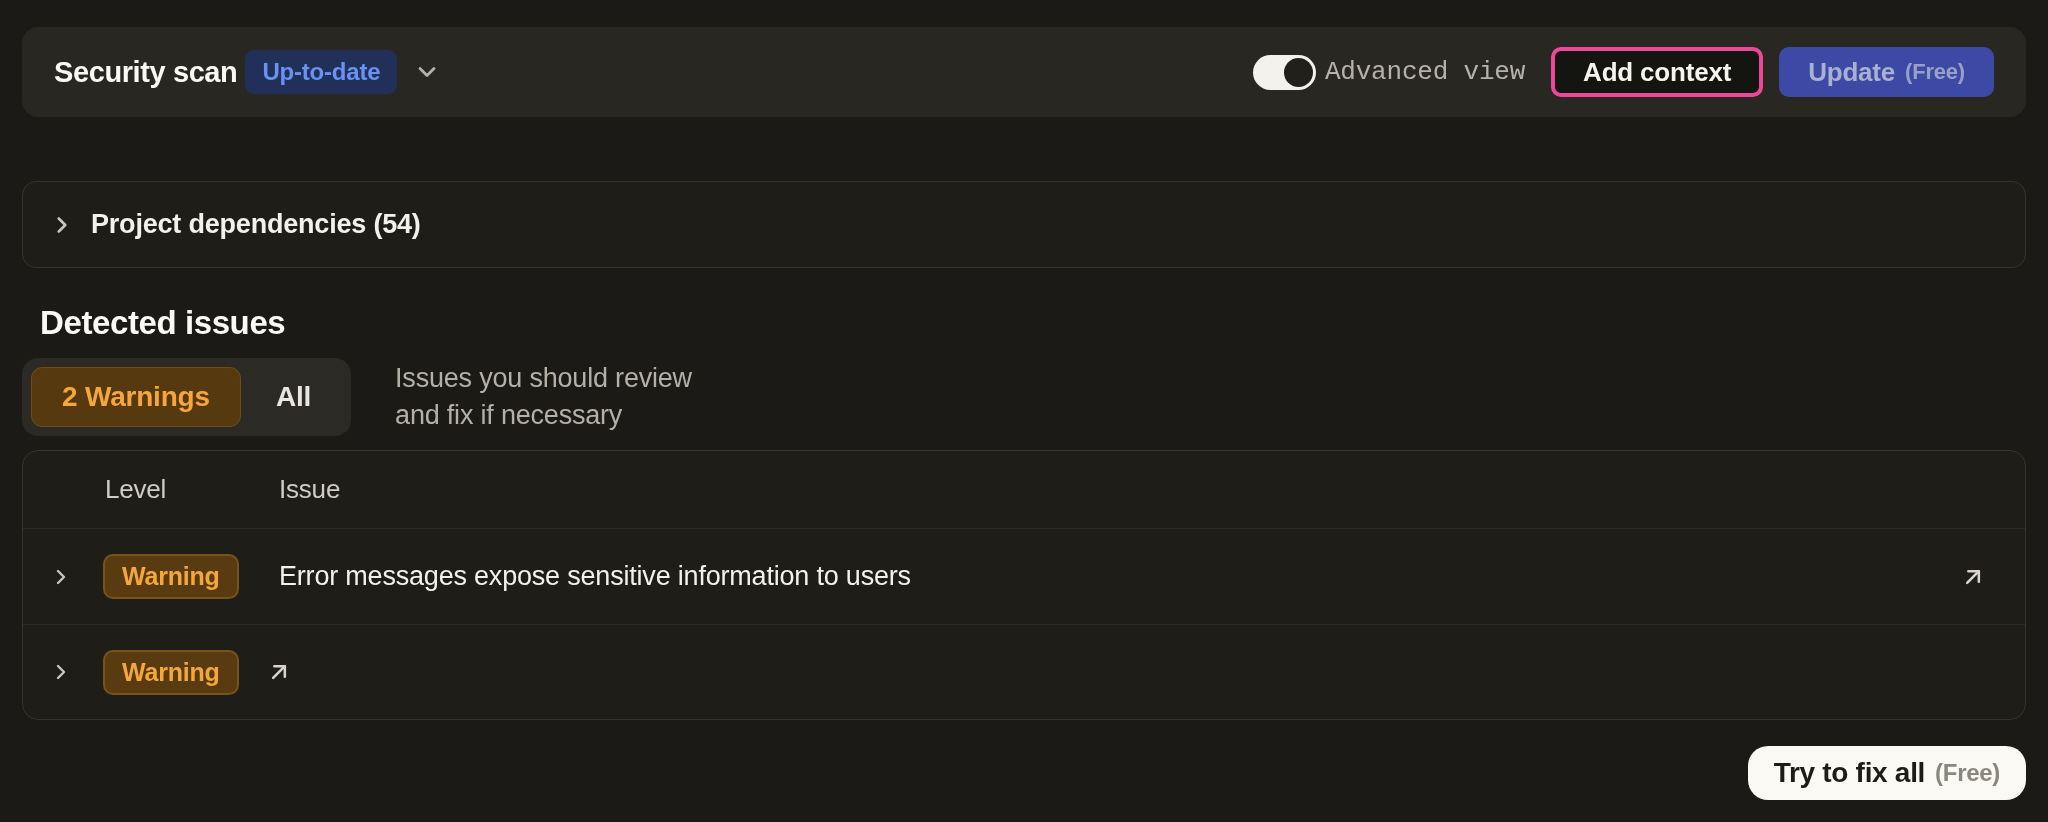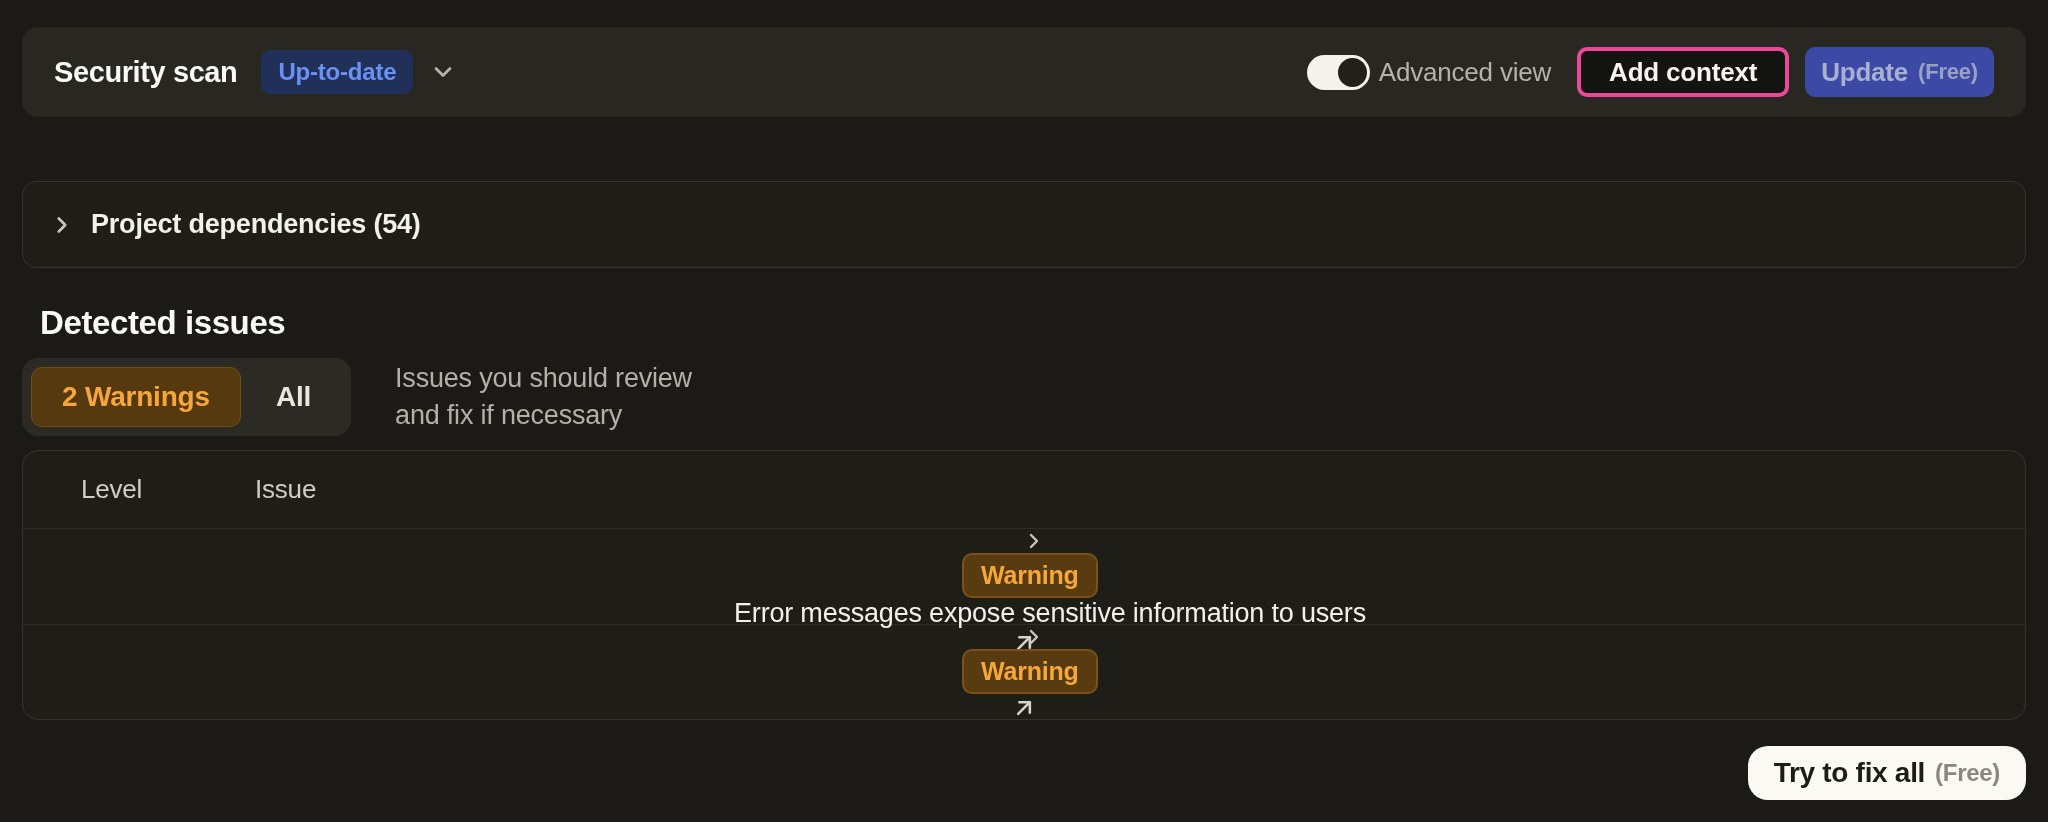--- a/index.html
+++ b/index.html
@@ -24,21 +24,21 @@
     padding: 0 32px;
   }
   .topbar-left { display: flex; align-items: center; text-align: center; }
   .page-title {
     font-size: 29px;
     font-weight: 700;
     color: #faf9f5;
     letter-spacing: -0.4px;
   }
   .status-badge {
-    margin-left: 24px;
+    margin-left: 8px;
     background: #203059;
     color: #6a92f4;
     font-size: 24px;
     font-weight: 700;
     padding: 8px 17px;
     border-radius: 9px;
     letter-spacing: -0.2px;
   }
   .chev-down { margin-left: 16px; color: #b5b2aa; display: inline-flex; }
 
@@ -55,20 +55,21 @@
     top: 3px; right: 3px;
     width: 29px; height: 29px;
     border-radius: 50%;
     background: #21201b;
   }
   .toggle-label {
     margin-left: 9px;
     font-size: 26px;
     color: #b5b2aa;
     letter-spacing: -0.2px;
+    font-family: Liberation Mono, monospace;
   }
   .btn {
     height: 50px;
     border-radius: 10px;
     border: none;
     font-family: "Liberation Sans", sans-serif;
     font-size: 26px;
     font-weight: 700;
     display: inline-flex;
     align-items: center;
@@ -77,21 +78,21 @@
   }
   .btn-dark {
     margin-left: 26px;
     padding: 0 28px;
     background: #141410;
     border: 4px solid #ec4899;
     color: #f5f4ef;
   }
   .btn-blue {
     margin-left: 16px;
-    padding: 0 16px;
+    padding: 0 29px;
     background: #3c4aa5;
     color: #a9b0d2;
   }
   .btn-suffix { font-size: 22px; font-weight: 600; margin-left: 10px; color: #98a0c6; }
 
   
   .dep-box {
     margin-top: 64px;
     height: 87px;
     background: #1e1d18;
@@ -169,31 +170,30 @@
   .t-header {
     height: 78px;
     display: flex;
     align-items: center;
     border-bottom: 1px solid #2e2d26;
   }
   .t-row {
     height: 95px;
     display: flex;
     align-items: center;
-    flex-direction: column;
   }
   .t-row + .t-row { border-top: 1px solid #2e2d26; }
   .cell-chev {
     width: 56px;
     padding-left: 26px;
     display: flex;
     align-items: center;
     color: #c9c7bf;
   }
-  .cell-level { width: 124px; display: flex; align-items: center; }
+  .cell-level { width: 124px; display: flex; align-items: center; margin-left: 24px; }
   .col-label {
     font-size: 26px;
     font-weight: 500;
     color: #cfcdc5;
     letter-spacing: -0.2px;
   }
   .t-header .cell-level { justify-content: flex-start; padding-left: 2px; }
   .warn-badge {
     background: #583b10;
     border: 2px solid #7a5318;

